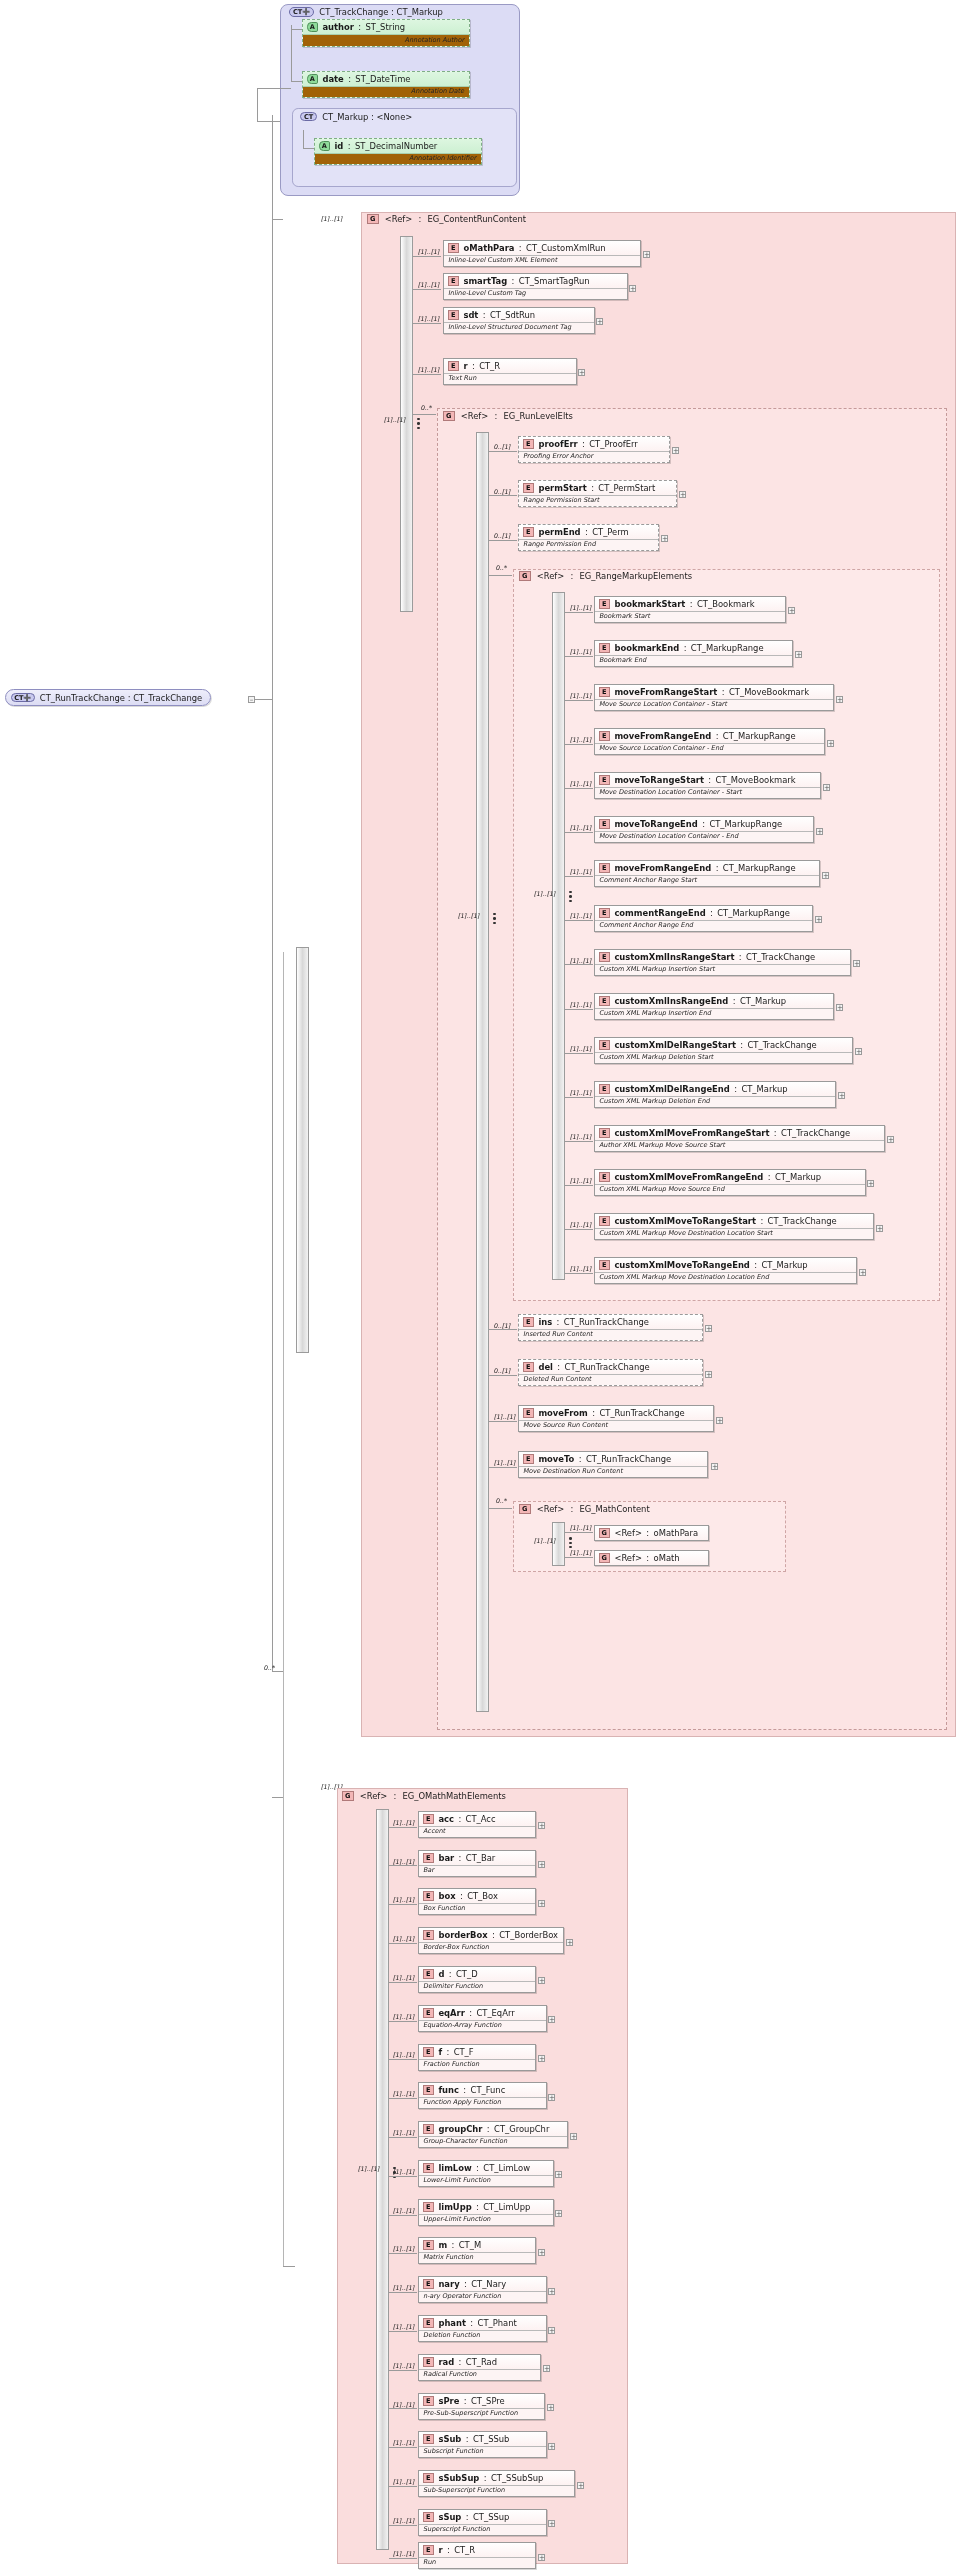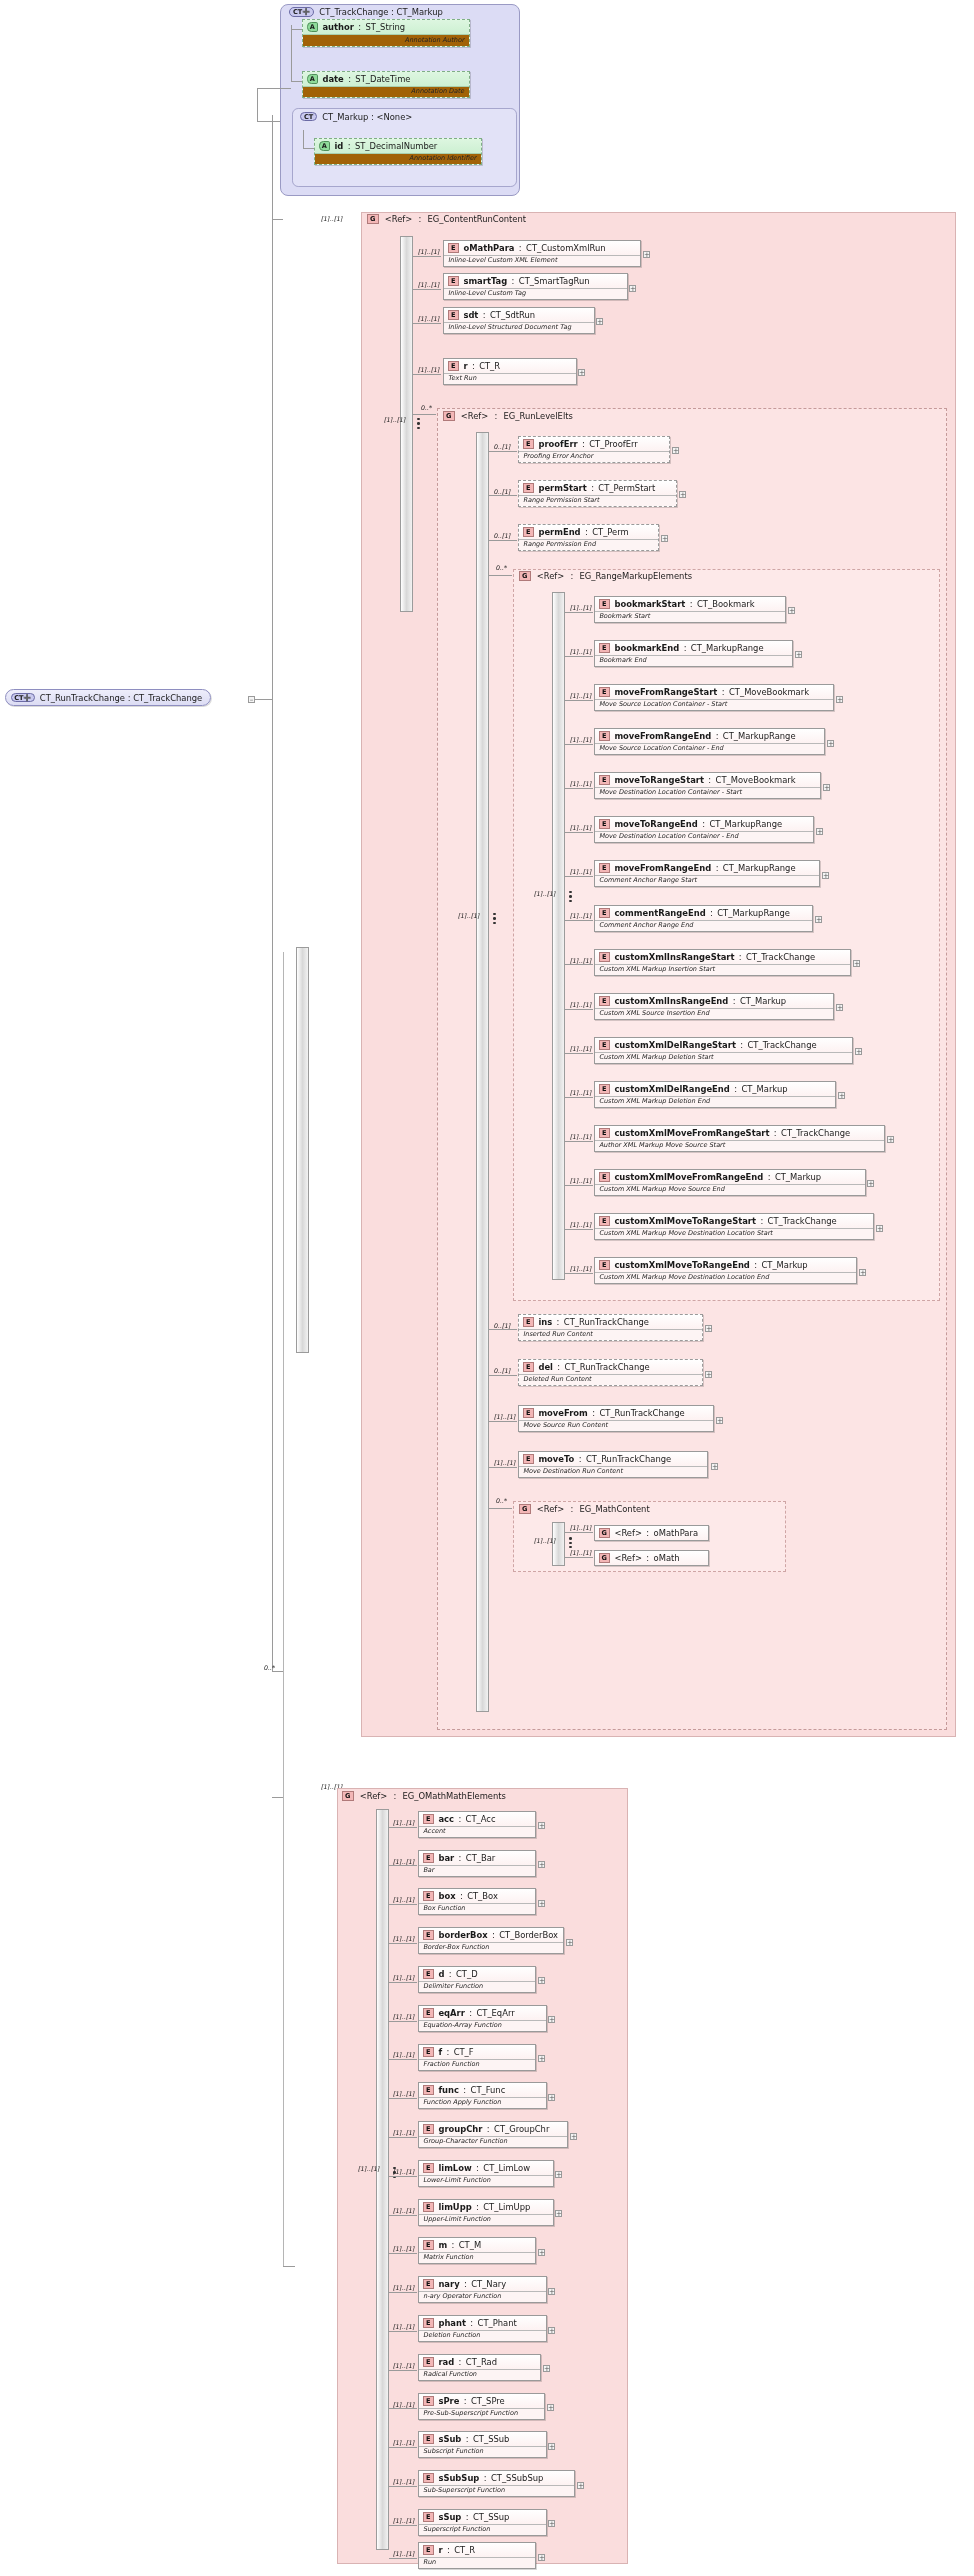--- a/index.html
+++ b/index.html
@@ -443,21 +443,21 @@
 
 <div class="ln lnh" style="left:565px; top:1009px; width:28px;"></div>
 <div class="card" style="left:570px; top:1001px;">[1]..[1]</div>
 <div class="node el" style="left:594px; top:993px; width:240px;">
   <div class="title">
       <span class="badge E">E</span>
     <span class="nm">customXmlInsRangeEnd</span>
     <span class="ty">:</span>
     <span class="ty">CT_Markup</span>
     </div>
-  <div class="ann">Custom XML Source Insertion End</div>
+  <div class="ann">Custom XML Markup Insertion End</div>
 </div>
 <div class="plus" style="left:836px; top:1004px;">+</div>
 
 <div class="ln lnh" style="left:565px; top:1053px; width:28px;"></div>
 <div class="card" style="left:570px; top:1045px;">[1]..[1]</div>
 <div class="node el" style="left:594px; top:1037px; width:259px;">
   <div class="title">
       <span class="badge E">E</span>
     <span class="nm">customXmlDelRangeStart</span>
     <span class="ty">:</span>

